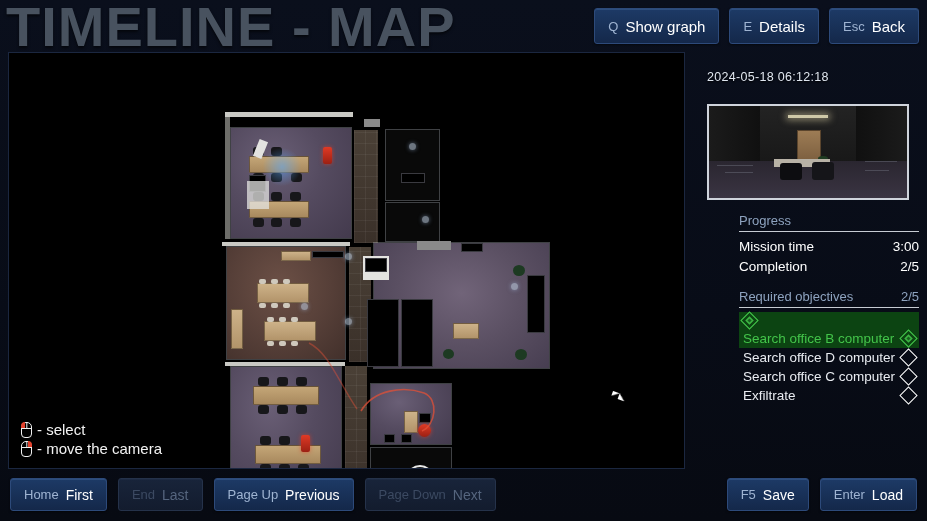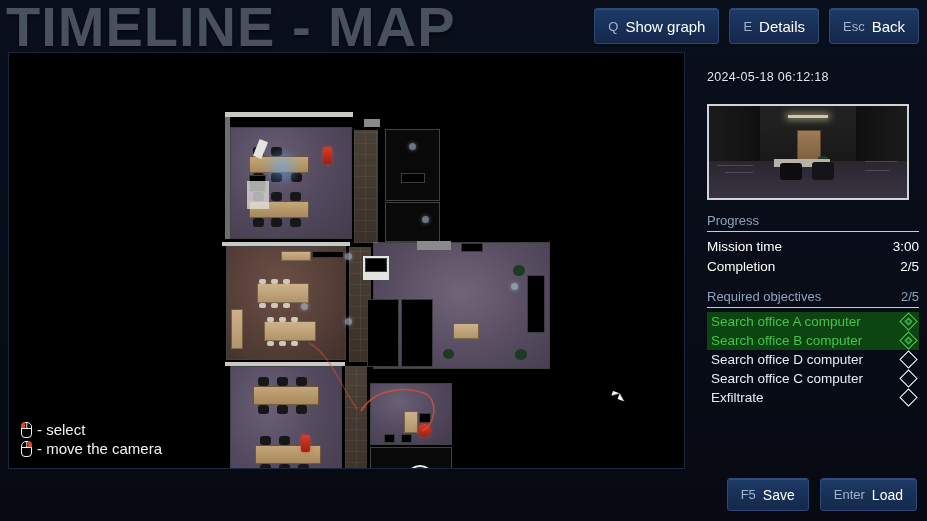--- a/index.html
+++ b/index.html
@@ -247,20 +247,21 @@
   .t-chair2 { position:absolute; left:52%; width:11%; top:61%; height:19%;
     background:#151519; border-radius:3px; }
   .t-plant { position:absolute; left:55%; width:5%; top:54%; height:6%;
     background:#1f3b22; border-radius:50%; }
   .t-tick { position:absolute; left:50%; top:-2px; width:6px; height:4px;
     background:#e8e8e8; transform:translateX(-50%); }
   .t-streak { position:absolute; height:1px; background:rgba(200,210,225,.20); }
 
   .sect {
     margin-top: 13px;
+    margin-left: 32px;
   }
   .sect-head {
     color: #8ea3bf;
     font-size: 13px;
     display: flex;
     justify-content: space-between;
     align-items: baseline;
     padding-bottom: 3px;
   }
   .sect-head .cnt { color: #8ea3bf; font-size: 13px; }
@@ -508,21 +509,20 @@
     </div>
 
     <div class="sect">
       <div class="sect-head">
         <span>Required objectives</span>
         <span class="cnt">2/5</span>
       </div>
       <div class="rule"></div>
 
       <div class="obj done">
-        <span>Search office A computer</span>
         <span class="dia"></span>
       </div>
       <div class="obj done">
         <span>Search office B computer</span>
         <span class="dia"></span>
       </div>
       <div class="obj">
         <span>Search office D computer</span>
         <span class="dia"></span>
       </div>
@@ -530,20 +530,38 @@
         <span>Search office C computer</span>
         <span class="dia"></span>
       </div>
       <div class="obj">
         <span>Exfiltrate</span>
         <span class="dia"></span>
       </div>
     </div>
   </div>
 
+  <div class="bottom-left">
+    <div class="kbtn">
+      <span class="keyhint">Home</span>
+      <span class="klabel">First</span>
+    </div>
+    <div class="kbtn disabled">
+      <span class="keyhint">End</span>
+      <span class="klabel">Last</span>
+    </div>
+    <div class="kbtn">
+      <span class="keyhint">Page Up</span>
+      <span class="klabel">Previous</span>
+    </div>
+    <div class="kbtn disabled">
+      <span class="keyhint">Page Down</span>
+      <span class="klabel">Next</span>
+    </div>
+  </div>
 
   <div class="bottom-right">
     <div class="kbtn">
       <span class="keyhint">F5</span>
       <span class="klabel">Save</span>
     </div>
     <div class="kbtn">
       <span class="keyhint">Enter</span>
       <span class="klabel">Load</span>
     </div>

